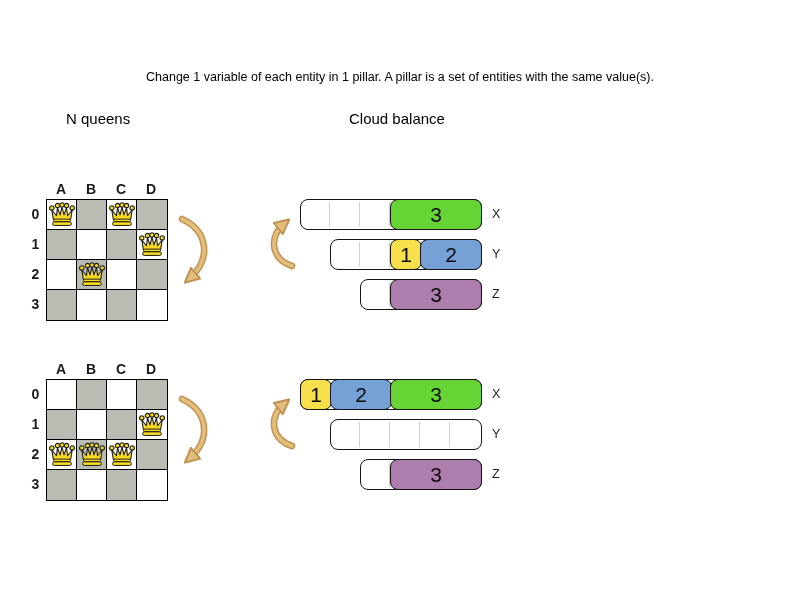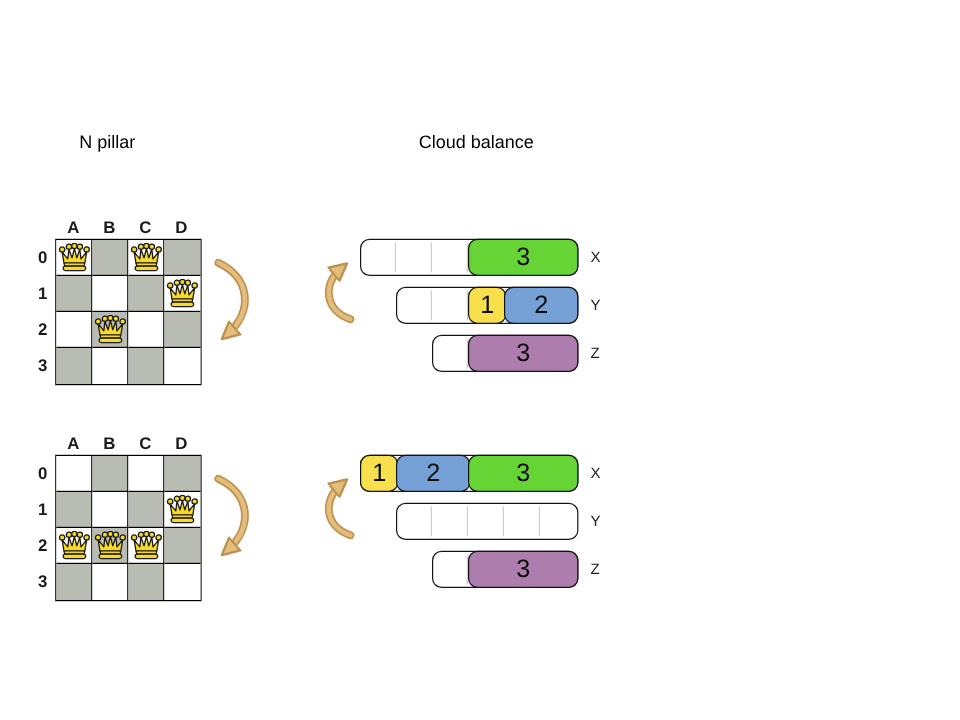--- a/index.html
+++ b/index.html
@@ -72,22 +72,23 @@
       <rect x="5.6" y="23.9" width="22.8" height="4.4" rx="2.2" fill="#f8da23" stroke="#1a1a1a" stroke-width="1.2"></rect>
     </g>
     <marker id="ah" viewBox="0 0 10 10" refX="6" refY="5" markerWidth="4.2" markerHeight="4.2" orient="auto">
       <path d="M0.5 0.5 L9.5 5 L0.5 9.5 Z" fill="#e2bd7c" stroke="#bf9150" stroke-width="1.2" stroke-linejoin="round"></path>
     </marker>
   </defs>
 </svg>
 
 <div class="canvas">
 
-
-  <div class="section-label nq-label">N pillar</div>
+  <div class="subtitle">Change 1 variable of each entity in 1 pillar. A pillar is a set of entities with the same value(s).</div>
+
+  <div class="section-label nq-label">N queens</div>
   <div class="section-label cb-label-head">Cloud balance</div>
 
   <div class="board board-top">
       <div class="col-label" style="left: 19px;">A</div>
       <div class="col-label" style="left: 49px;">B</div>
       <div class="col-label" style="left: 79px;">C</div>
       <div class="col-label" style="left: 109px;">D</div>
       <div class="row-label" style="top: 18px;">0</div>
       <div class="row-label" style="top: 48px;">1</div>
       <div class="row-label" style="top: 78px;">2</div>

